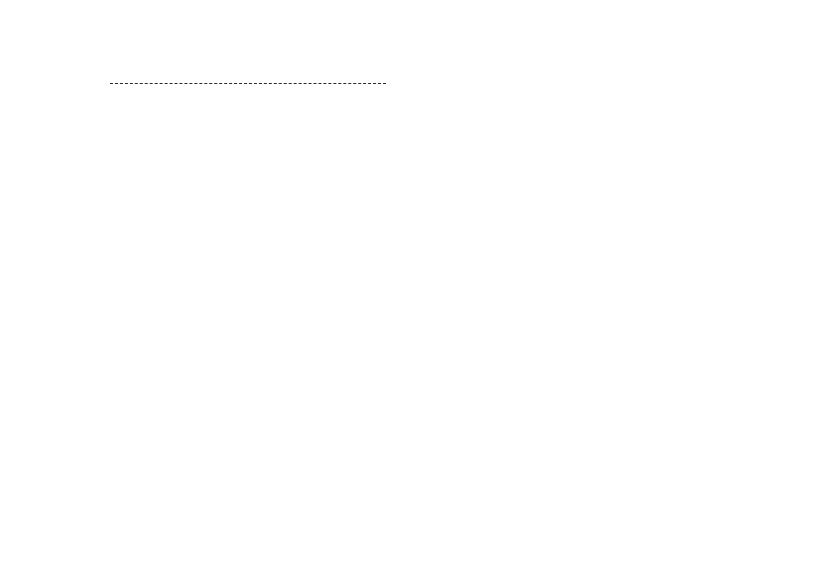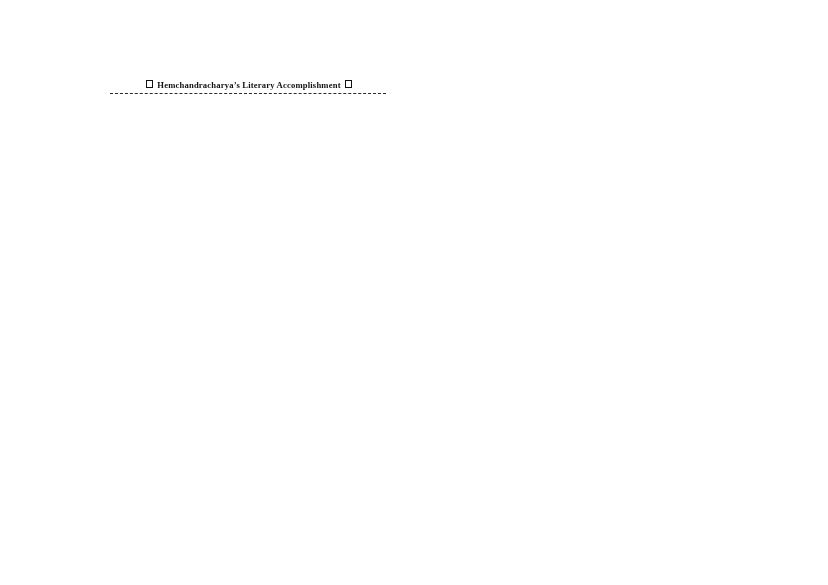--- a/index.html
+++ b/index.html
@@ -69,25 +69,20 @@
   .runhead-left .runhead-rule  { width: 276px; }
 </style>
 </head>
 <body>
 
 <div class="spread">
 
   <div class="page page-left">
 
     <div class="runhead runhead-left">
-      <div class="runhead-line">
-        <span class="marker-box"></span>
-        <span>Hemchandracharya’s Literary Accomplishment</span>
-        <span class="marker-box"></span>
-      </div>
       <div class="runhead-rule"></div>
     </div>
 
   </div>
 
   <div class="page page-right">
 
     
 
     

